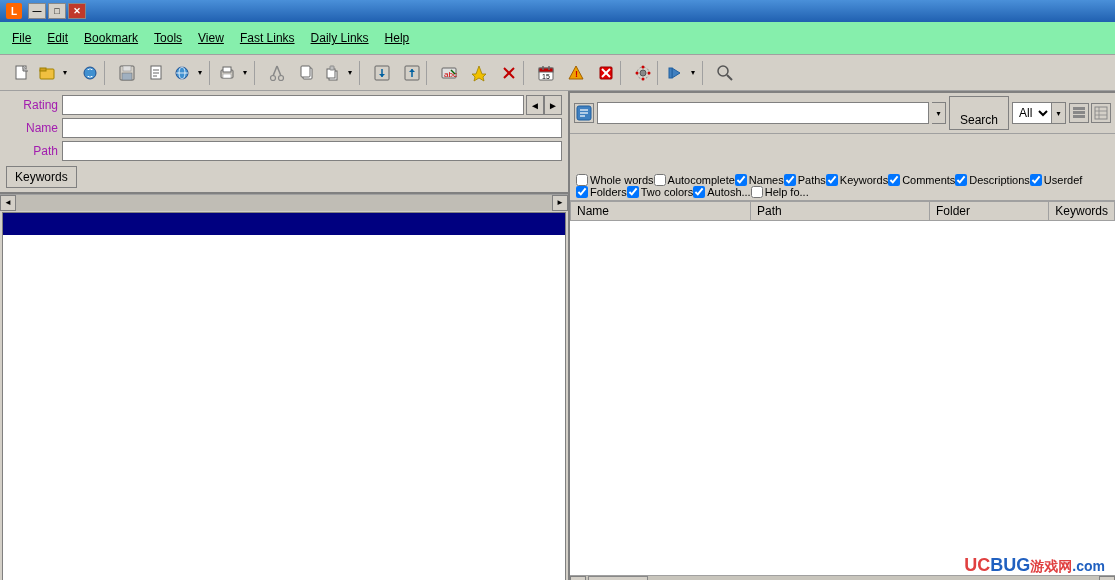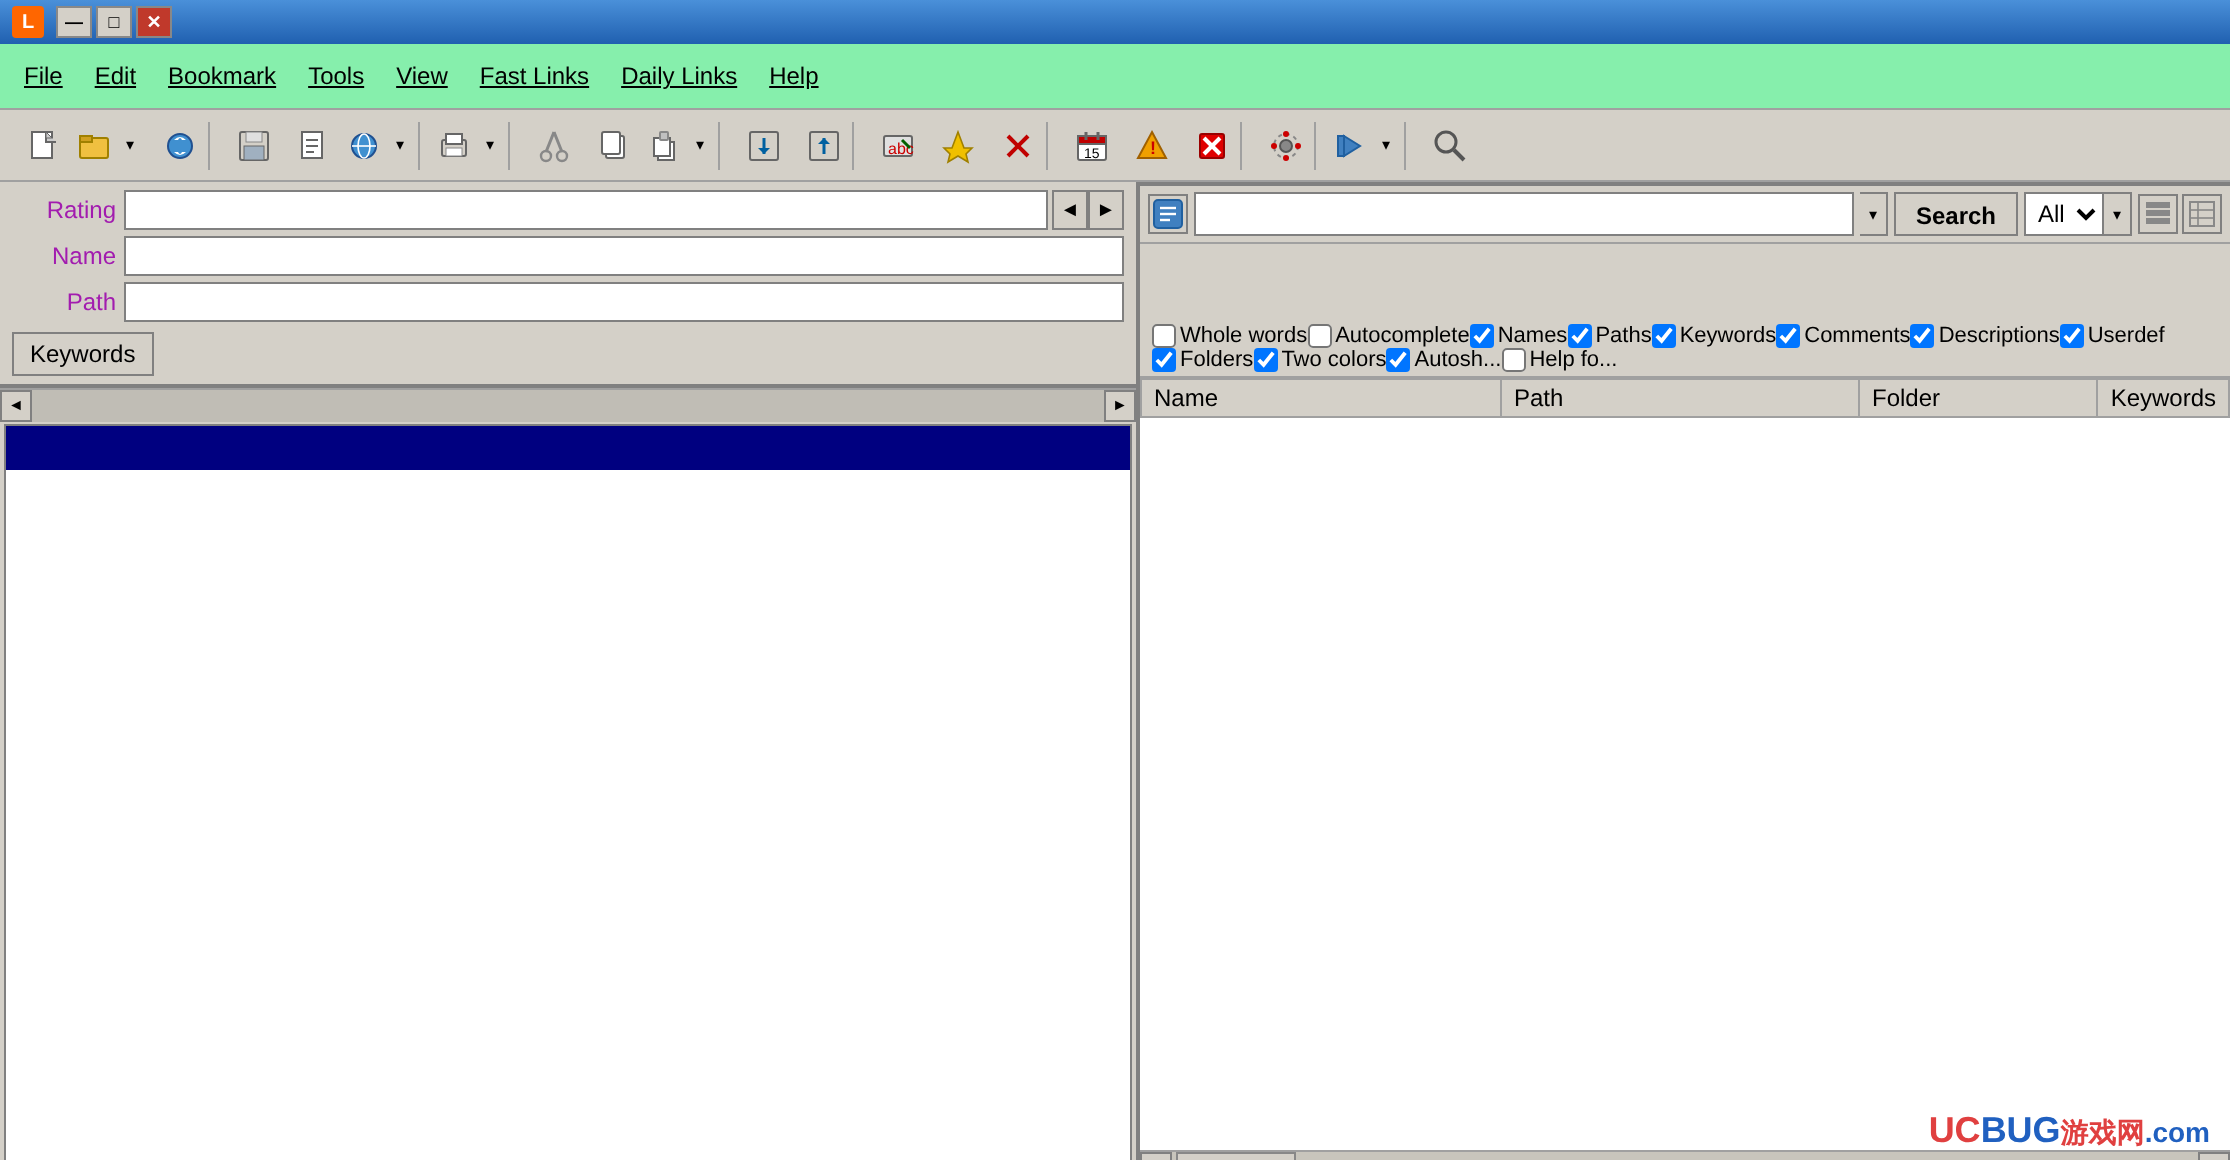--- a/index.html
+++ b/index.html
@@ -281,27 +281,27 @@
     .search-dropdown {
       height: 22px;
       width: 14px;
       background: #d4d0c8;
       border: 1px solid #808080;
       border-left: none;
       display: flex; align-items: center; justify-content: center;
       cursor: pointer; font-size: 8px;
     }
     .search-btn {
-      padding: 4px 10px;
+      padding: 16px 10px;
       height: 22px;
       background: #d4d0c8;
       border: 1px solid #808080;
       cursor: pointer;
       font-size: 12px;
-      font-weight: bold;
+      font-weight: normal;
     }
     .search-type-select {
       height: 22px;
       border: 1px solid #808080;
       background: white;
       font-size: 12px;
       padding: 0 2px;
       cursor: pointer;
     }
     .search-type-dropdown {

